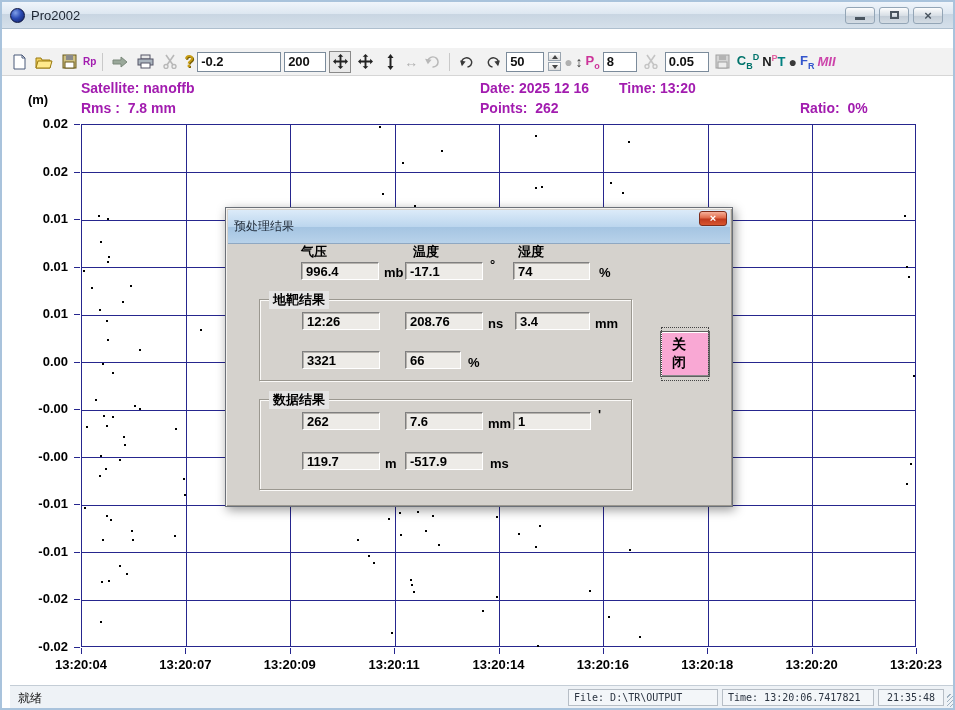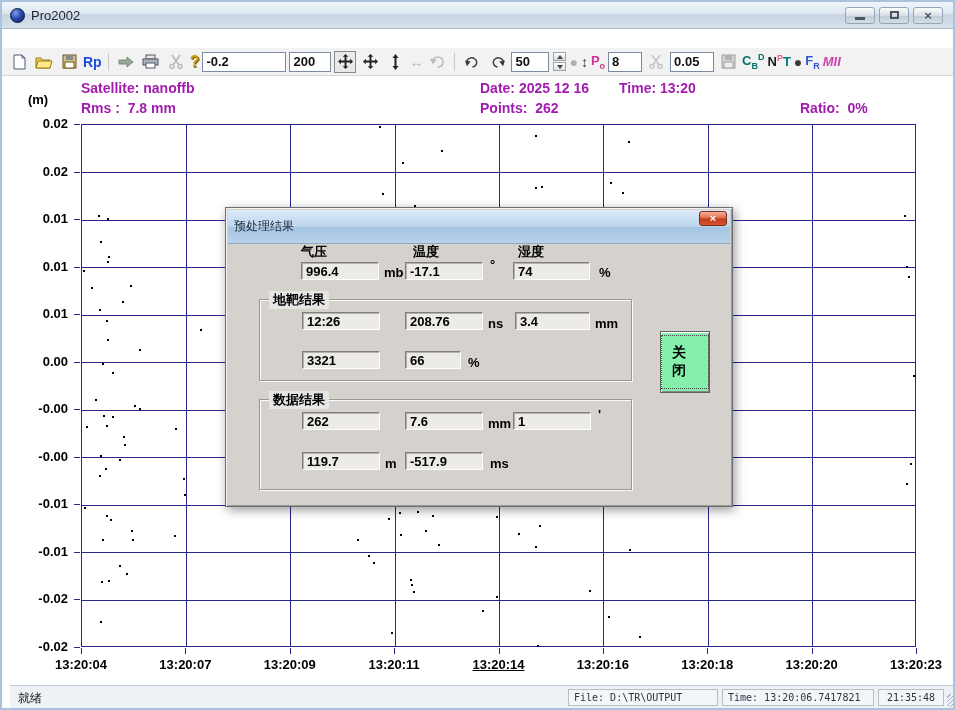--- a/index.html
+++ b/index.html
@@ -26,21 +26,21 @@
     border-bottom:1px solid #e2e2e2;display:flex;align-items:center;font-size:12px;color:#222;}
   .menu-item{padding:2px 9px;}
   
   .toolbar{position:absolute;left:0;top:46px;width:100%;height:28px;background:#f2f2f2;
     border-bottom:1px solid #d6d6d6;display:flex;align-items:center;padding:0 6px;gap:3px;}
   .tb-btn{width:22px;height:22px;display:flex;align-items:center;justify-content:center;flex:0 0 auto;}
   .tb-sep{width:1px;height:18px;background:#c9c9c9;margin:0 3px;flex:0 0 auto;}
   .tb-input{height:20px;border:1px solid #7b8b9b;background:#fff;font-size:13px;font-weight:bold;
     padding:0 3px;color:#111;flex:0 0 auto;}
   .tb-text{font-size:13px;font-weight:bold;flex:0 0 auto;}
-  .rp{color:#1d4ed8;font-size:14px;}
+  .rp{color:#a21caf;font-size:10px;}
   .help-q{color:#c79c12;font-size:16px;font-weight:bold;text-shadow:1px 1px 0 #7a5e00;}
   .boxed{border:1px solid #8a8a8a;background:#e9e9e9;}
   .spinner{display:flex;flex-direction:column;gap:1px;margin-left:1px;flex:0 0 auto;}
   .spin-btn{width:13px;height:9px;border:1px solid #9aa5b0;background:linear-gradient(#fff,#dcdcdc);
     display:flex;align-items:center;justify-content:center;}
   .tri-up{width:0;height:0;border-left:3px solid transparent;border-right:3px solid transparent;border-bottom:4px solid #444;}
   .tri-down{width:0;height:0;border-left:3px solid transparent;border-right:3px solid transparent;border-top:4px solid #444;}
   .p0{color:#cc3399;font-size:13px;font-weight:bold;}
   .cbd{color:#00736b;font-size:13px;font-weight:bold;}
   .npt .n{color:#1a1a1a;} .npt .p{color:#e060a0;} .npt .t{color:#008080;}
@@ -77,22 +77,22 @@
   .dlg-body{position:absolute;left:2px;top:23px;right:2px;bottom:2px;}
   .dlg-label{position:absolute;font-size:13px;font-weight:bold;color:#000;}
   .field{position:absolute;height:18px;background:#edebe7;
     border:1px solid;border-color:#7f7f7f #ffffff #ffffff #7f7f7f;
     box-shadow:inset 1px 1px 0 #b5b2ad;
     font-size:13px;font-weight:bold;color:#000;padding:1px 0 0 4px;line-height:15px;}
   .unit{position:absolute;font-size:13px;font-weight:bold;color:#000;}
   .groupbox{position:absolute;border:1px solid #9b9890;box-shadow:1px 1px 0 #fbfaf8, inset 1px 1px 0 #fbfaf8;}
   .group-title{position:absolute;top:-9px;left:9px;background:#e5e5e5;padding:0 4px;
     font-size:13px;font-weight:bold;}
-  .close-btn{position:absolute;left:432px;top:100px;width:50px;height:62px;
-    background:#86efac;border:1px solid #5f5f5f;
+  .close-btn{position:absolute;left:432px;top:100px;width:50px;height:46px;
+    background:#f9a8d4;border:1px solid #5f5f5f;
     box-shadow:inset 1px 1px 0 #ffffff, inset -1px -1px 0 #8a8a8a;
     display:flex;align-items:center;justify-content:center;}
   .close-btn-inner{border:1px dotted #444;padding:8px 10px;font-size:14px;font-weight:bold;}
   
   .statusbar{position:absolute;left:0;bottom:0;width:100%;height:23px;background:#eef2f6;
     border-top:1px solid #c4cdd6;font-size:12px;color:#111;margin-left:8px;}
   .sb-ready{position:absolute;left:8px;top:4px;}
   .sb-panel{position:absolute;top:3px;height:17px;border:1px solid #b7bec6;background:#f3f6f9;
     font-family:"DejaVu Sans Mono",monospace;font-size:10px;line-height:15px;padding:0 5px;
     color:#2a3340;white-space:pre;overflow:hidden;}
@@ -381,21 +381,21 @@
       <div class="y-tick-label" style="left: 8px; top: 637px;">-0.02</div>
       <div class="tick-left" style="left: 72px; top: 645px;"></div>
       <div class="x-tick-label" style="left: 37px; top: 655px;">13:20:04</div>
       <div class="tick-bottom" style="left: 79px; top: 646px;"></div>
       <div class="x-tick-label" style="left: 141.375px; top: 655px;">13:20:07</div>
       <div class="tick-bottom" style="left: 183.375px; top: 646px;"></div>
       <div class="x-tick-label" style="left: 245.75px; top: 655px;">13:20:09</div>
       <div class="tick-bottom" style="left: 287.75px; top: 646px;"></div>
       <div class="x-tick-label" style="left: 350.125px; top: 655px;">13:20:11</div>
       <div class="tick-bottom" style="left: 392.125px; top: 646px;"></div>
-      <div class="x-tick-label" style="left: 454.5px; top: 655px; text-decoration: underline;">13:20:14</div>
+      <div class="x-tick-label" style="left: 454.5px; top: 655px;">13:20:14</div>
       <div class="tick-bottom" style="left: 496.5px; top: 646px;"></div>
       <div class="x-tick-label" style="left: 558.875px; top: 655px;">13:20:16</div>
       <div class="tick-bottom" style="left: 600.875px; top: 646px;"></div>
       <div class="x-tick-label" style="left: 663.25px; top: 655px;">13:20:18</div>
       <div class="tick-bottom" style="left: 705.25px; top: 646px;"></div>
       <div class="x-tick-label" style="left: 767.625px; top: 655px;">13:20:20</div>
       <div class="tick-bottom" style="left: 809.625px; top: 646px;"></div>
       <div class="x-tick-label" style="left: 872px; top: 655px;">13:20:23</div>
       <div class="tick-bottom" style="left: 914px; top: 646px;"></div>
     </div>

